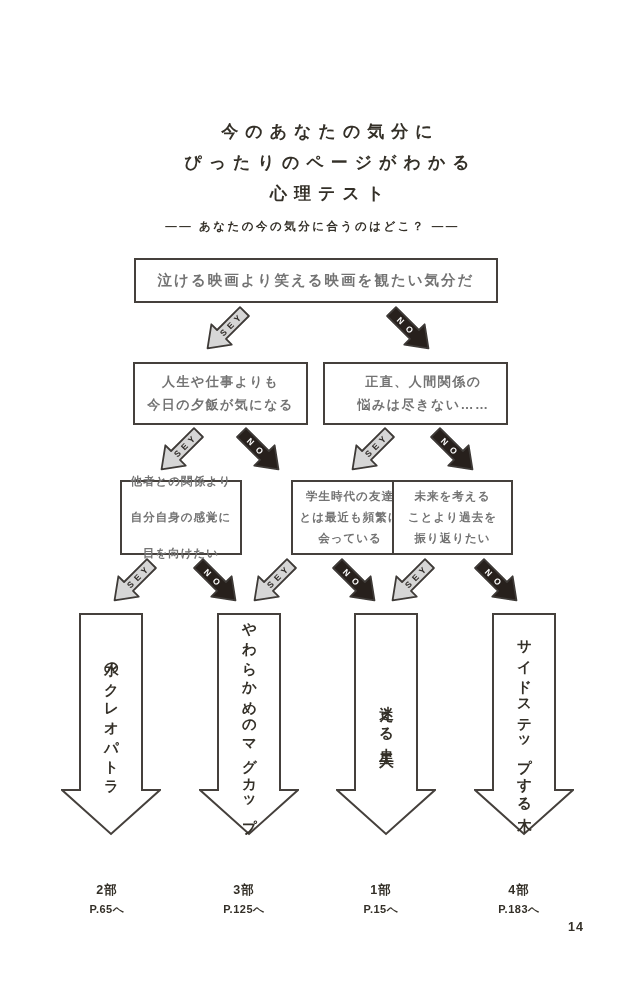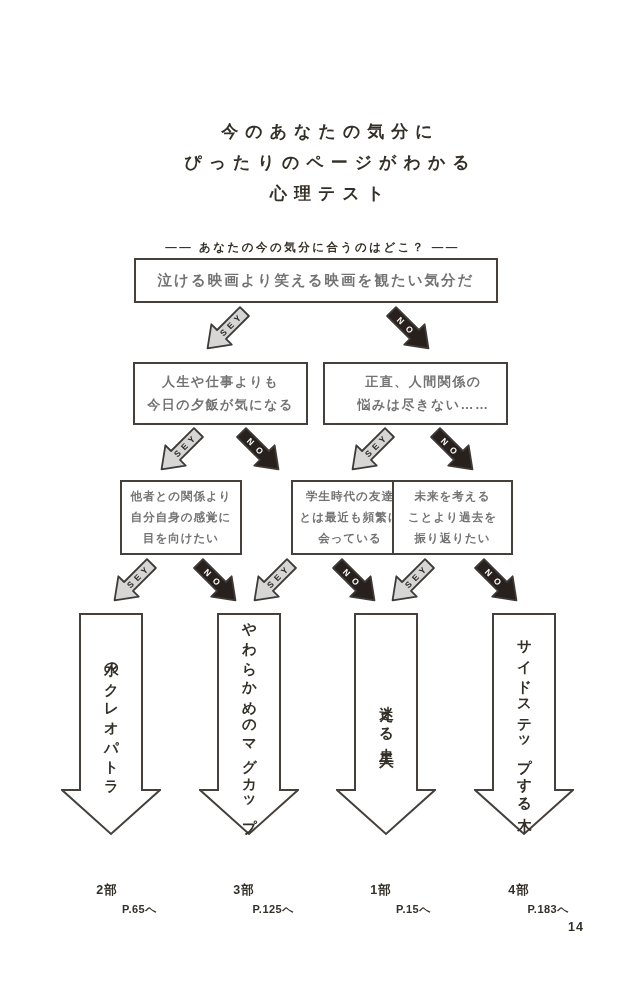--- a/index.html
+++ b/index.html
@@ -21,21 +21,21 @@
     text-align:center;
   }
   .title-line{
     font-size:17px;font-weight:bold;
     letter-spacing:7px;
     line-height:31px;
     color:#343028;
     margin-left:36px;
   }
   .subtitle{
-    margin-top:31px;
+    margin-top:10px;
     font-size:11.5px;font-weight:bold;
     letter-spacing:2.5px;
     color:#343028;
   }
   
   .qbox{
     position:absolute;
     background:#ffffff;
     border:2px solid #45403c;
     display:flex;flex-direction:column;
@@ -77,21 +77,21 @@
     letter-spacing:3px;
     color:#343028;
     white-space:nowrap;
   }
   
   .result-label{
     position:absolute;top:841px;width:100px;
     text-align:center;color:#343028;margin-top:41px;
   }
   .result-label .part{font-size:12.5px;font-weight:bold;letter-spacing:1px;}
-  .result-label .pageref{margin-top:3px;font-size:11px;font-weight:600;letter-spacing:0.5px;text-align:right;}
+  .result-label .pageref{margin-top:3px;font-size:11px;font-weight:600;letter-spacing:0.5px;}
   
   .page-number{
     position:absolute;top:920px;left:568px;
     font-size:12.5px;font-weight:bold;color:#343028;
     letter-spacing:1px;
   }
 </style>
 </head>
 <body>
 
@@ -157,21 +157,21 @@
       </svg>
     </div>
   <div class="diag no" style="left:436px;top:423px;">
       <svg viewBox="0 0 40 62" width="36" height="56">
         <path d="M13 2 L27 2 L27 38 L36 38 L20 60 L4 38 L13 38 Z" fill="#27201c" stroke="#3e3a37" stroke-width="2" stroke-linejoin="round"></path>
         <text x="20" y="16" transform="rotate(90 20 16)" fill="#ffffff" font-size="9.5" font-weight="bold" font-family="Liberation Sans, DejaVu Sans, sans-serif" text-anchor="middle" dominant-baseline="central">N</text>
         <text x="20" y="30" transform="rotate(90 20 30)" fill="#ffffff" font-size="9.5" font-weight="bold" font-family="Liberation Sans, DejaVu Sans, sans-serif" text-anchor="middle" dominant-baseline="central">O</text>
       </svg>
     </div>
 
-  <div class="qbox level3" style="left:120px;top:480px;width:122px;height:75px;">
+  <div class="qbox level3" style="left:120px;top:480px;width:122px;height:75px;gap:15px;">
     <span>他者との関係より</span>
     <span>自分自身の感覚に</span>
     <span>目を向けたい</span>
   </div>
   <div class="qbox level3" style="left:255px;top:480px;width:118px;height:75px;margin-left:36px;">
     <span>学生時代の友達</span>
     <span>とは最近も頻繁に</span>
     <span>会っている</span>
   </div>
   <div class="qbox level3" style="left:392px;top:480px;width:121px;height:75px;">

